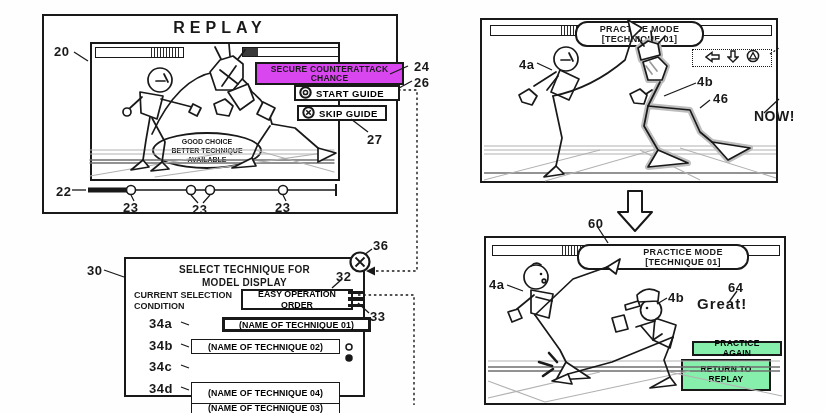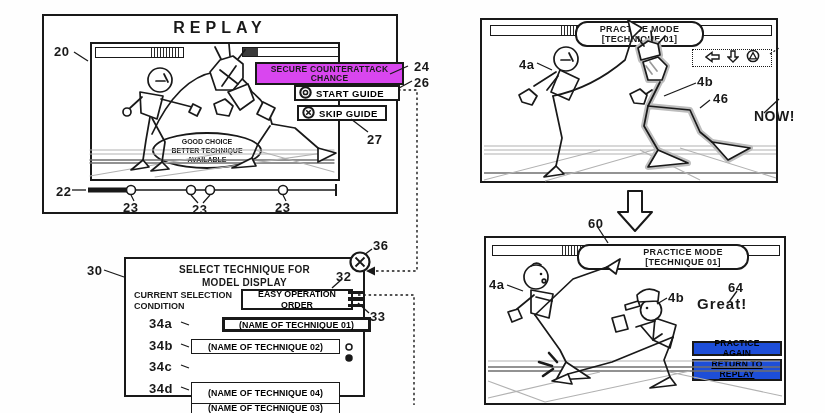--- a/index.html
+++ b/index.html
@@ -21,21 +21,21 @@
            font-size:8.5px;font-weight:700;line-height:1.06;letter-spacing:.2px;}
   .guide-btn{position:absolute;border:2px solid #191919;background:#fff;z-index:10;margin:0;
              display:flex;align-items:center;gap:4px;padding:0 3px;font-family:inherit;
              font-size:9.5px;font-weight:700;letter-spacing:.4px;cursor:pointer;}
   .mode-bubble{position:absolute;border:2.2px solid #191919;border-radius:12px;background:#fff;z-index:10;
                font-size:9px;font-weight:700;line-height:1.12;letter-spacing:.3px;}
   .speech-bubble{position:absolute;border:2px solid #191919;border-radius:50%;background:#fff;z-index:10;
                  font-size:7px;font-weight:700;line-height:1.3;}
   .input-box{position:absolute;border:1.7px dotted #191919;background:#fff;z-index:10;
              display:flex;align-items:center;justify-content:center;gap:7px;}
-  .scr-btn{position:absolute;border:2px solid #191919;background:#1d4ed8;z-index:10;margin:0;
+  .scr-btn{position:absolute;border:2px solid #191919;background:#86efac;z-index:10;margin:0;
            font-family:inherit;font-size:8.5px;font-weight:700;line-height:1.15;letter-spacing:.2px;cursor:pointer;}
   .dialog{position:absolute;border:2.2px solid #191919;background:#fff;box-sizing:border-box;z-index:1;}
   .dlg-title{position:absolute;left:0;right:0;top:5px;text-align:center;font-size:10px;
              font-weight:700;line-height:1.25;letter-spacing:.3px;z-index:10;}
   .cond-lbl{position:absolute;font-size:9px;font-weight:700;line-height:1.25;text-align:left;z-index:10;}
   .sort-btn{position:absolute;border:2px solid #191919;background:#fff;z-index:10;margin:0;font-family:inherit;
             font-size:8.8px;font-weight:700;line-height:1.15;cursor:pointer;}
   .menu-btn{position:absolute;z-index:10;width:15px;height:16px;border:0;background:transparent;
             padding:0;cursor:pointer;display:flex;flex-direction:column;justify-content:space-between;}
   .menu-btn span{display:block;height:3.2px;background:#191919;}
@@ -281,21 +281,21 @@
     </div>
   </section>
 
   <section class="panel" style="left:484px;top:236px;width:302px;height:169px;">
     <div class="hbar" style="left:6px;top:7px;width:286px;height:9px;">
       <div class="hatchseg" style="left:69px;width:25px;"></div>
     </div>
     <div class="mode-bubble ctr prel" style="left:91px;top:6px;width:128px;height:22px;padding-left:40px;">PRACTICE MODE
 [TECHNIQUE 01]</div>
     <button class="scr-btn ctr" style="left:206px;top:103px;width:90px;height:15px;">PRACTICE AGAIN</button>
-    <button class="scr-btn ctr prel" style="left:206px;top:121px;width:90px;height:22px;text-decoration:underline;">RETURN TO
+    <button class="scr-btn ctr prel" style="left:195px;top:121px;width:90px;height:32px;">RETURN TO
 REPLAY</button>
   </section>
 
   <section class="dialog" style="left:124px;top:257px;width:241px;height:140px;">
     <div class="dlg-title prel">SELECT TECHNIQUE FOR
 MODEL DISPLAY</div>
     <div class="cond-lbl prel" style="left:8px;top:31px;width:106px;">CURRENT SELECTION
 CONDITION</div>
     <button class="sort-btn ctr prel" style="left:115px;top:30px;width:112px;height:21px;">EASY OPERATION
 ORDER</button>

